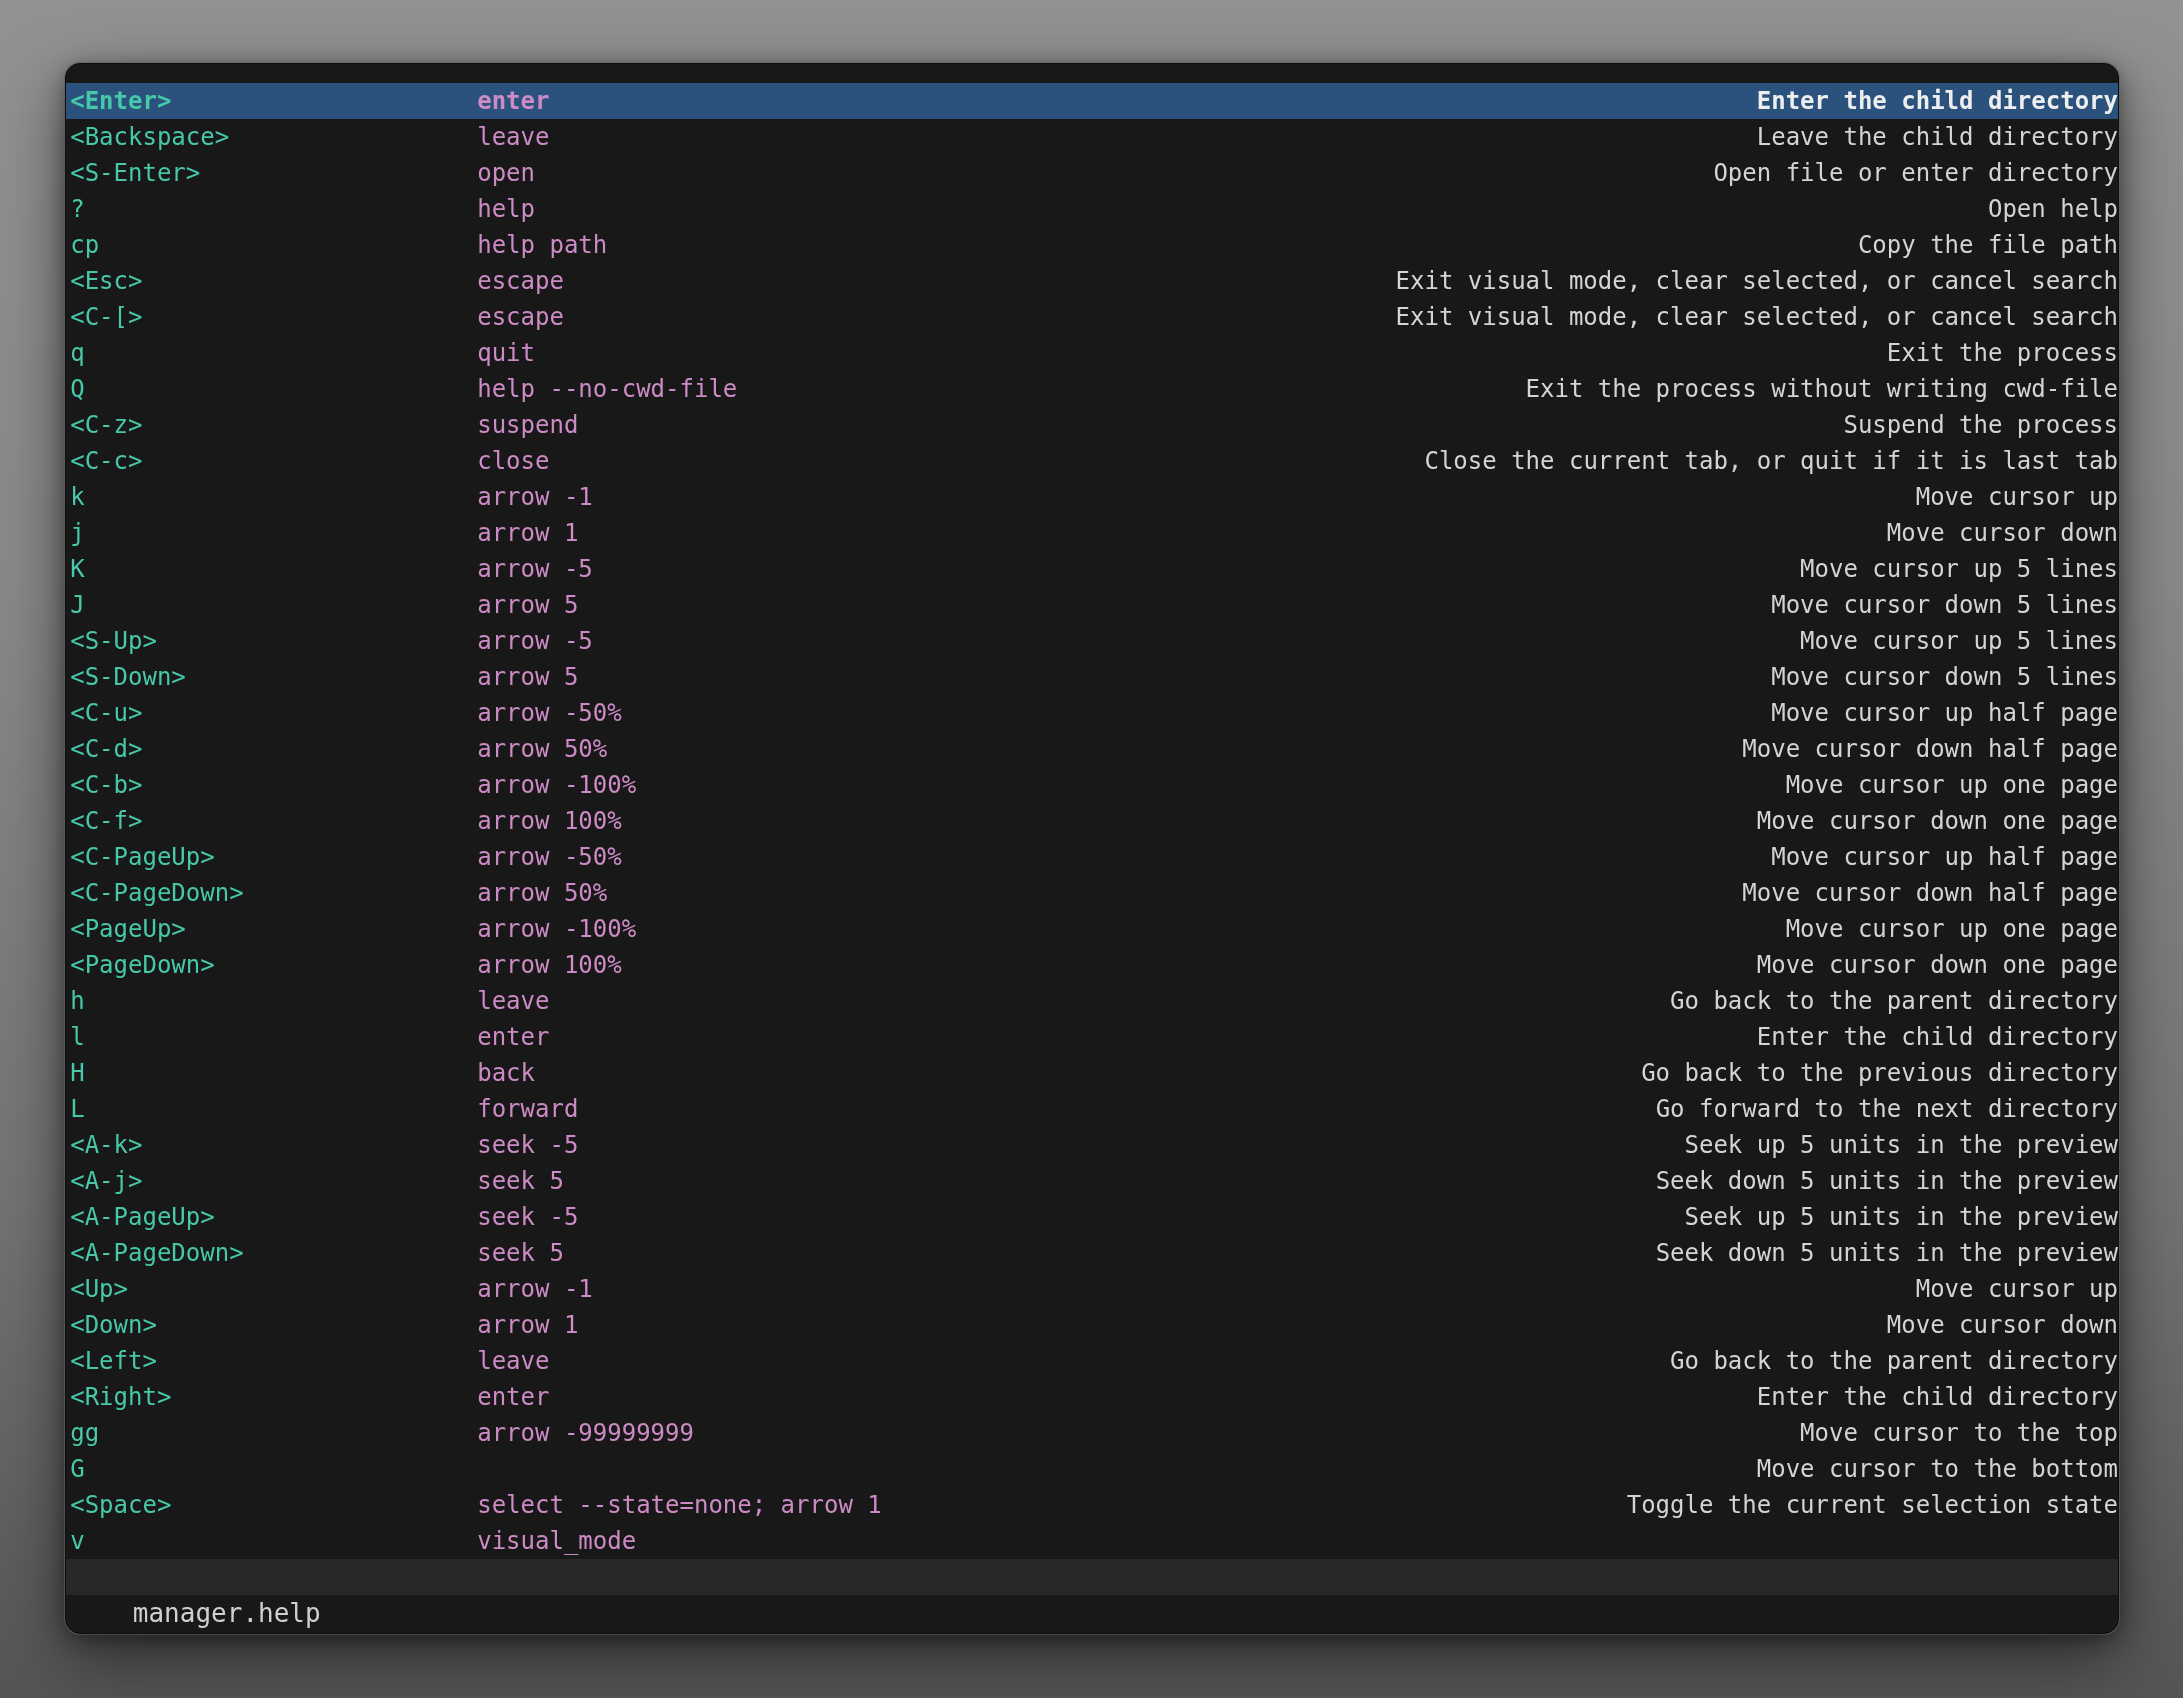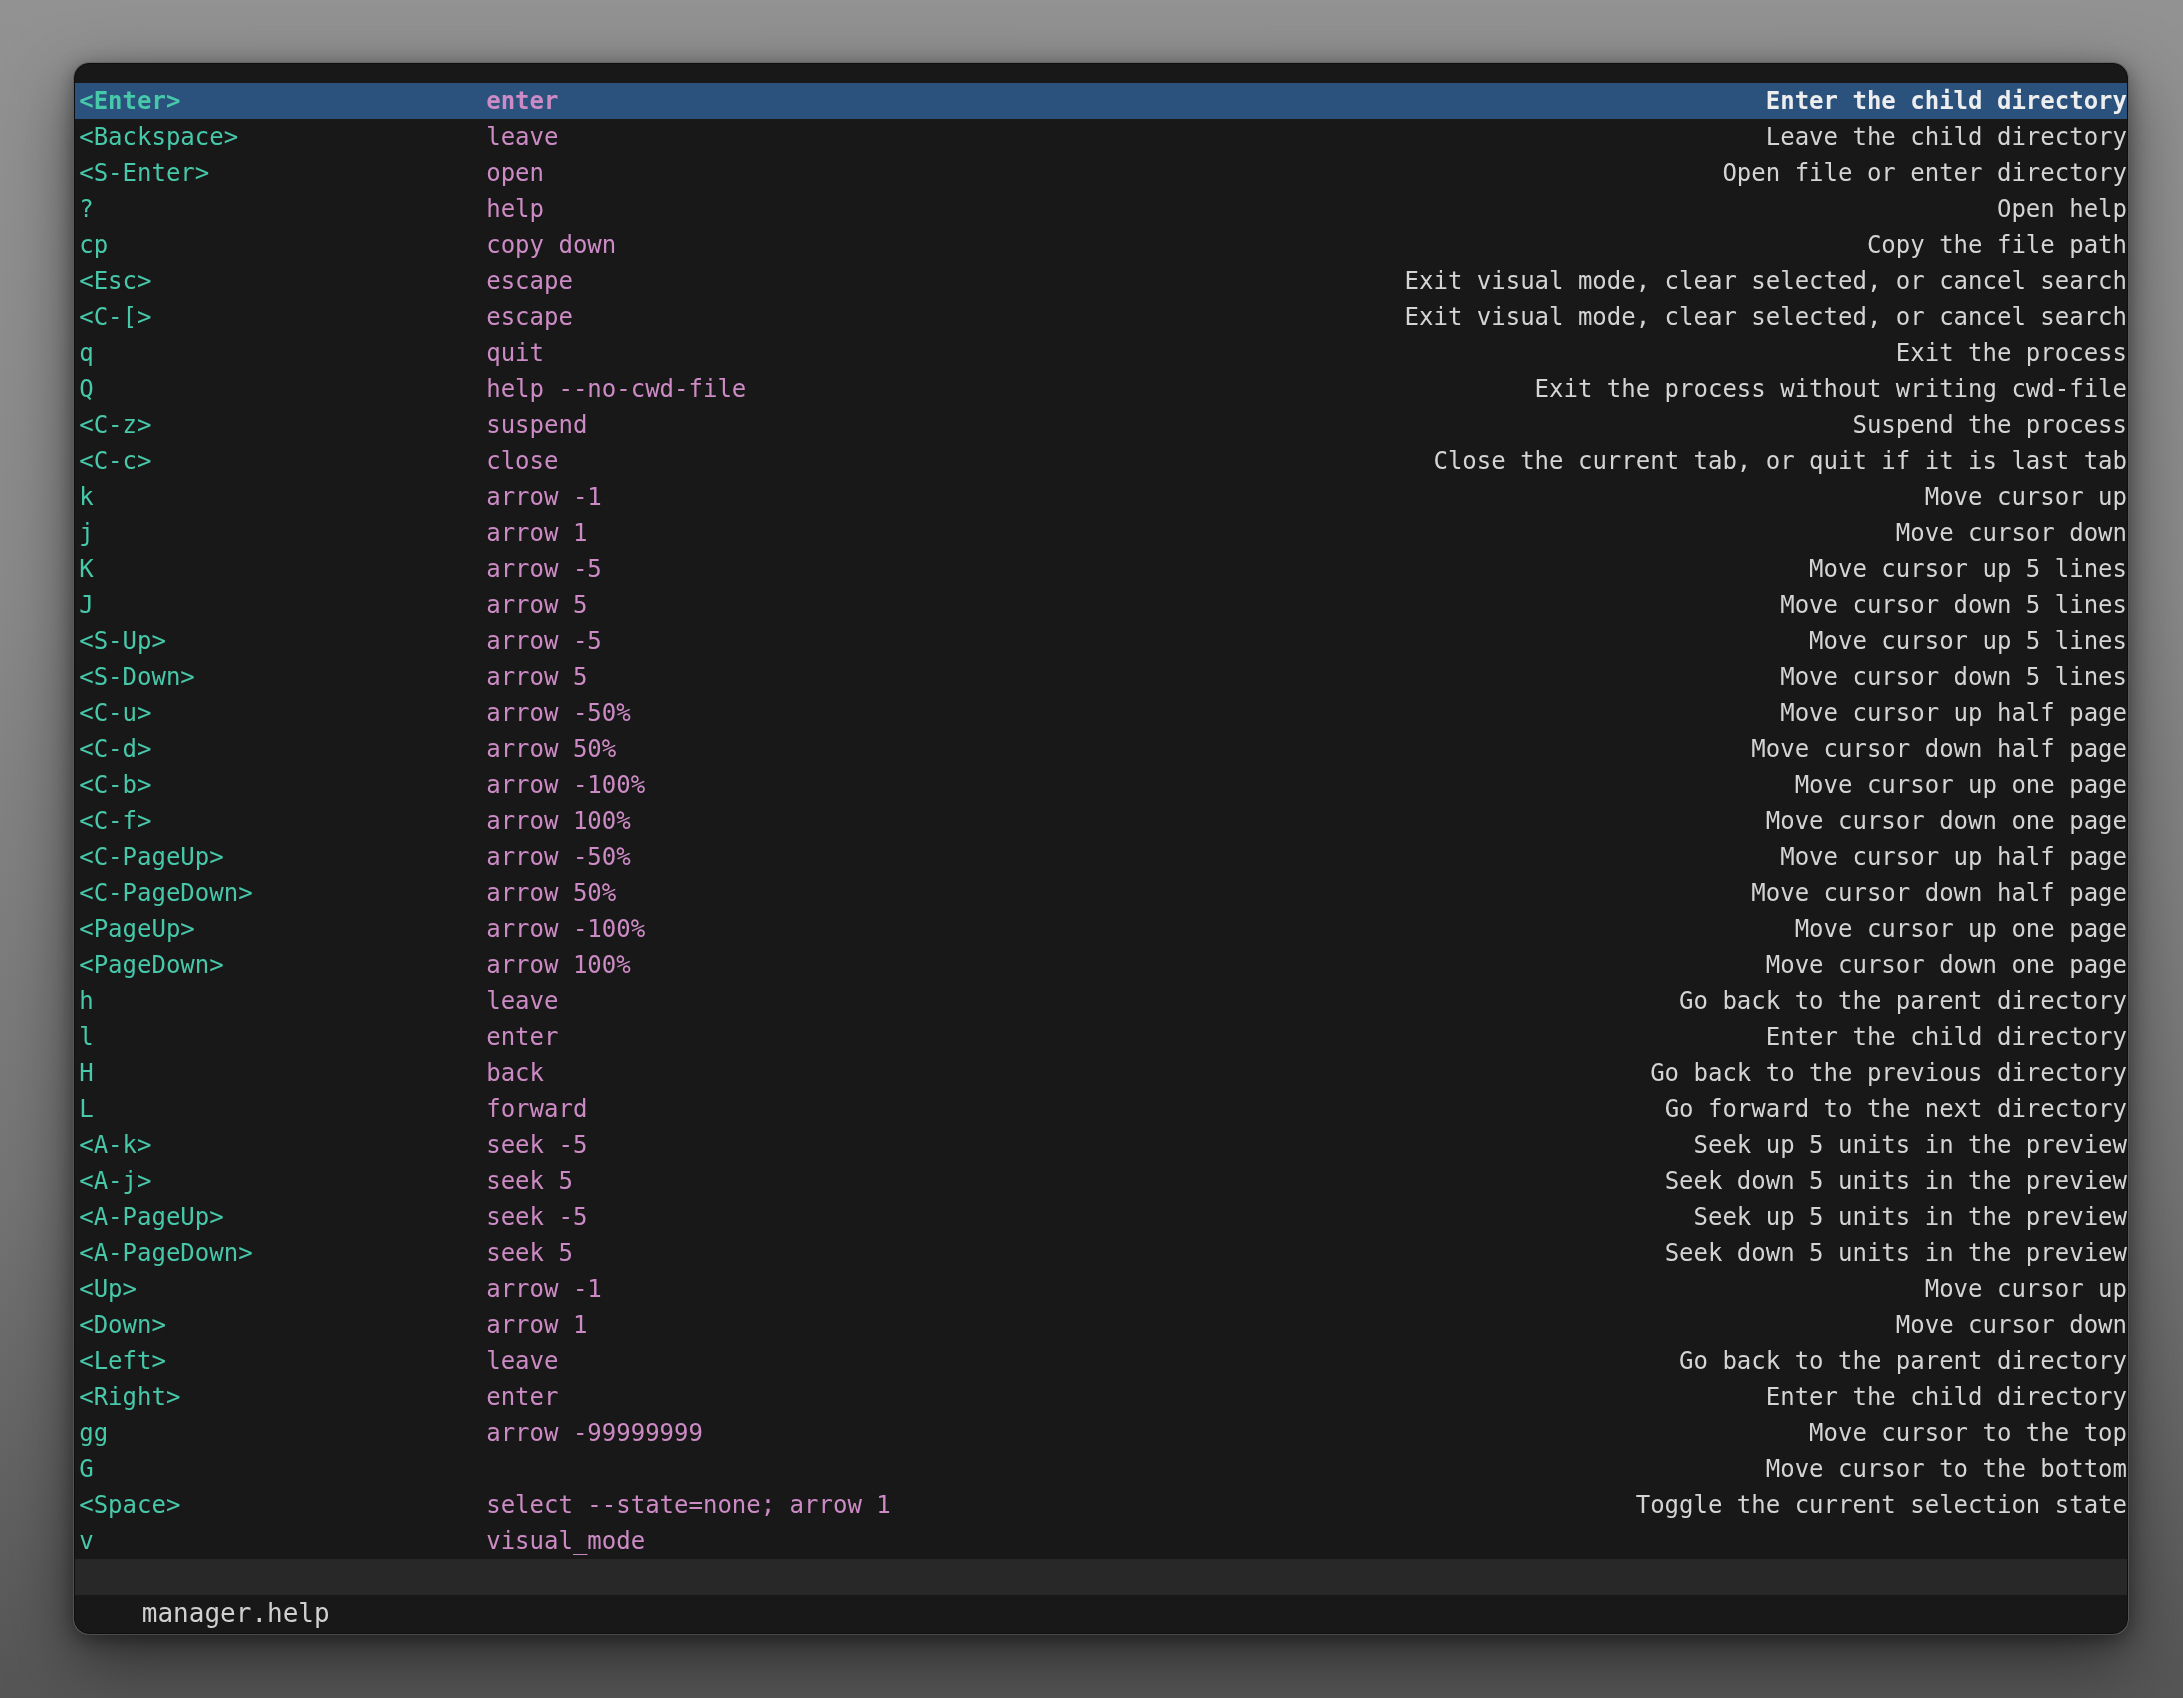--- a/index.html
+++ b/index.html
@@ -13,21 +13,21 @@
     --c-status:#d0d0d0;
   }
   *{margin:0;padding:0;box-sizing:border-box;}
   html,body{width:2183px;height:1698px;overflow:hidden;}
   body{
     background:linear-gradient(180deg,#929292 0%,#898989 35%,#747474 70%,#555555 100%);
     font-family:"DejaVu Sans Mono","Liberation Mono",monospace;
   }
   .window{
     position:absolute;
-    left:74px; top:63px;
+    left:65px; top:63px;
     width:2054px; height:1571px;
     background:var(--bg-term);
     border:1.7px solid #0e0e0e;
     border-radius:15px;
     box-shadow:0 0 0 0.8px rgba(95,95,95,.85), 0 23.5px 67px rgba(0,0,0,.5), 0 5px 20px rgba(0,0,0,.4);
     overflow:hidden;
   }
   .content{
     padding-top:18.5px;
     font-size:24px;
@@ -60,21 +60,21 @@
 </style>
 </head>
 <body>
 
 <div class="window">
   <div class="content" id="rows">
       <div class="row selected" aria-selected="true"><span class="key">&lt;Enter&gt;</span><span class="cmd">enter</span><span class="desc">Enter the child directory</span></div>
       <div class="row"><span class="key">&lt;Backspace&gt;</span><span class="cmd">leave</span><span class="desc">Leave the child directory</span></div>
       <div class="row"><span class="key">&lt;S-Enter&gt;</span><span class="cmd">open</span><span class="desc">Open file or enter directory</span></div>
       <div class="row"><span class="key">?</span><span class="cmd">help</span><span class="desc">Open help</span></div>
-      <div class="row"><span class="key">cp</span><span class="cmd">copy down</span><span class="desc">Copy the file path</span></div>
+      <div class="row"><span class="key">cp</span><span class="cmd">help path</span><span class="desc">Copy the file path</span></div>
       <div class="row"><span class="key">&lt;Esc&gt;</span><span class="cmd">escape</span><span class="desc">Exit visual mode, clear selected, or cancel search</span></div>
       <div class="row"><span class="key">&lt;C-[&gt;</span><span class="cmd">escape</span><span class="desc">Exit visual mode, clear selected, or cancel search</span></div>
       <div class="row"><span class="key">q</span><span class="cmd">quit</span><span class="desc">Exit the process</span></div>
       <div class="row"><span class="key">Q</span><span class="cmd">help --no-cwd-file</span><span class="desc">Exit the process without writing cwd-file</span></div>
       <div class="row"><span class="key">&lt;C-z&gt;</span><span class="cmd">suspend</span><span class="desc">Suspend the process</span></div>
       <div class="row"><span class="key">&lt;C-c&gt;</span><span class="cmd">close</span><span class="desc">Close the current tab, or quit if it is last tab</span></div>
       <div class="row"><span class="key">k</span><span class="cmd">arrow -1</span><span class="desc">Move cursor up</span></div>
       <div class="row"><span class="key">j</span><span class="cmd">arrow 1</span><span class="desc">Move cursor down</span></div>
       <div class="row"><span class="key">K</span><span class="cmd">arrow -5</span><span class="desc">Move cursor up 5 lines</span></div>
       <div class="row"><span class="key">J</span><span class="cmd">arrow 5</span><span class="desc">Move cursor down 5 lines</span></div>

